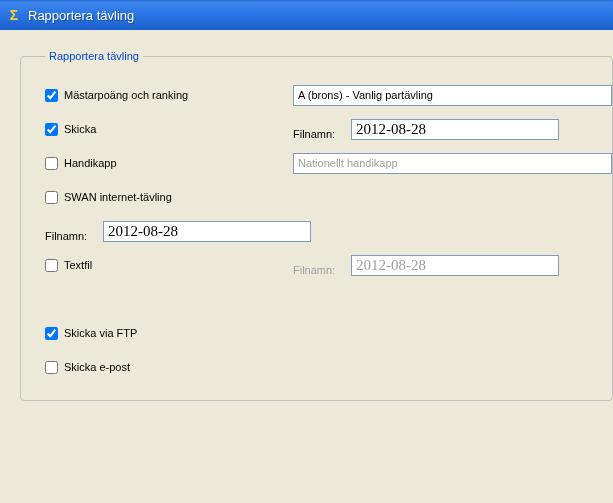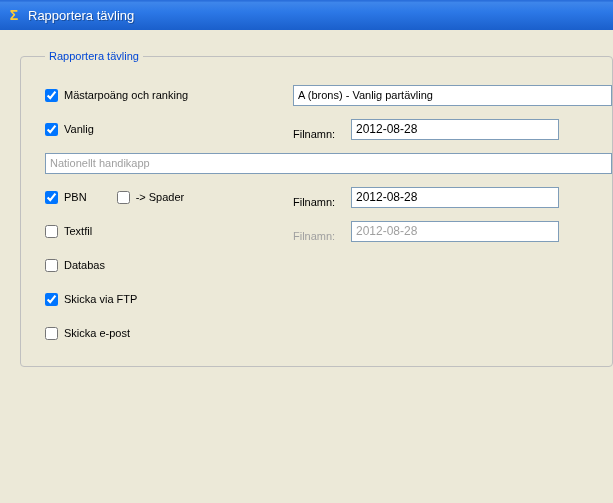--- a/index.html
+++ b/index.html
@@ -96,22 +96,22 @@
   }
   .field-label {
     width: 58px;
     flex: 0 0 58px;
     margin-top: 9px;
   }
   .text-input {
     height: 21px;
     border: 1px solid #7F9DB9;
     background: #fff;
-    font-family: Liberation Sans, sans-serif;
-    font-size: 12px;
+    font-family: Liberation Serif, serif;
+    font-size: 15px;
     padding: 0 4px;
     box-sizing: border-box;
     flex: 1;
     min-width: 0;
   }
   .text-input[disabled] {
     color: #A0A0A0;
     background: #fff;
   }
   .select-like {
@@ -163,52 +163,56 @@
             <div class="select-like">
               <span>A (brons) - Vanlig partävling</span>
             </div>
           </div>
         </div>
 
         <div class="row">
           <div class="left-col">
             <label class="chk">
               <input type="checkbox" checked="" style="">
-              <span class="chk-text">Vanlig</span>
+              <span class="chk-text">Skicka</span>
             </label>
           </div>
           <div class="right-col">
             <span class="field-label">Filnamn:</span>
             <input type="text" class="text-input narrow-input" value="2012-08-28" style="">
           </div>
         </div>
 
 
         <div class="row">
+          <div class="left-col">
+            <label class="chk">
+              <input type="checkbox" style="">
+              <span class="chk-text">Handikapp</span>
+            </label>
+          </div>
           <div class="right-col">
             <div class="select-like disabled">
               <span>Nationellt handikapp</span>
             </div>
           </div>
         </div>
 
 
-
-        <div class="row">
-          <div class="left-col">
-            <label class="chk">
-              <input type="checkbox" checked="" style="">
-              <span class="chk-text">PBN</span>
-            </label>
-            <span class="spacer-before-spader"></span>
-            <label class="chk">
-              <input type="checkbox" style="">
-              <span class="chk-text">-&gt; Spader</span>
-            </label>
-          </div>
+        <div class="row">
+          <div class="left-col">
+            <label class="chk">
+              <input type="checkbox" style="">
+              <span class="chk-text">SWAN internet-tävling</span>
+            </label>
+          </div>
+          <div class="right-col"></div>
+        </div>
+
+        <div class="row">
           <div class="right-col">
             <span class="field-label">Filnamn:</span>
             <input type="text" class="text-input narrow-input" value="2012-08-28" style="">
           </div>
         </div>
 
         <div class="row">
           <div class="left-col">
             <label class="chk">
               <input type="checkbox" style="">
@@ -216,26 +220,20 @@
             </label>
           </div>
           <div class="right-col">
             <span class="field-label disabled">Filnamn:</span>
             <input type="text" disabled="" class="text-input narrow-input" value="2012-08-28" style="">
           </div>
         </div>
 
 
         <div class="row">
-          <div class="left-col">
-            <label class="chk">
-              <input type="checkbox" style="">
-              <span class="chk-text">Databas</span>
-            </label>
-          </div>
         </div>
 
         <div class="row">
           <div class="left-col">
             <label class="chk">
               <input type="checkbox" checked="" style="">
               <span class="chk-text">Skicka via FTP</span>
             </label>
           </div>
           <div class="right-col"></div>

